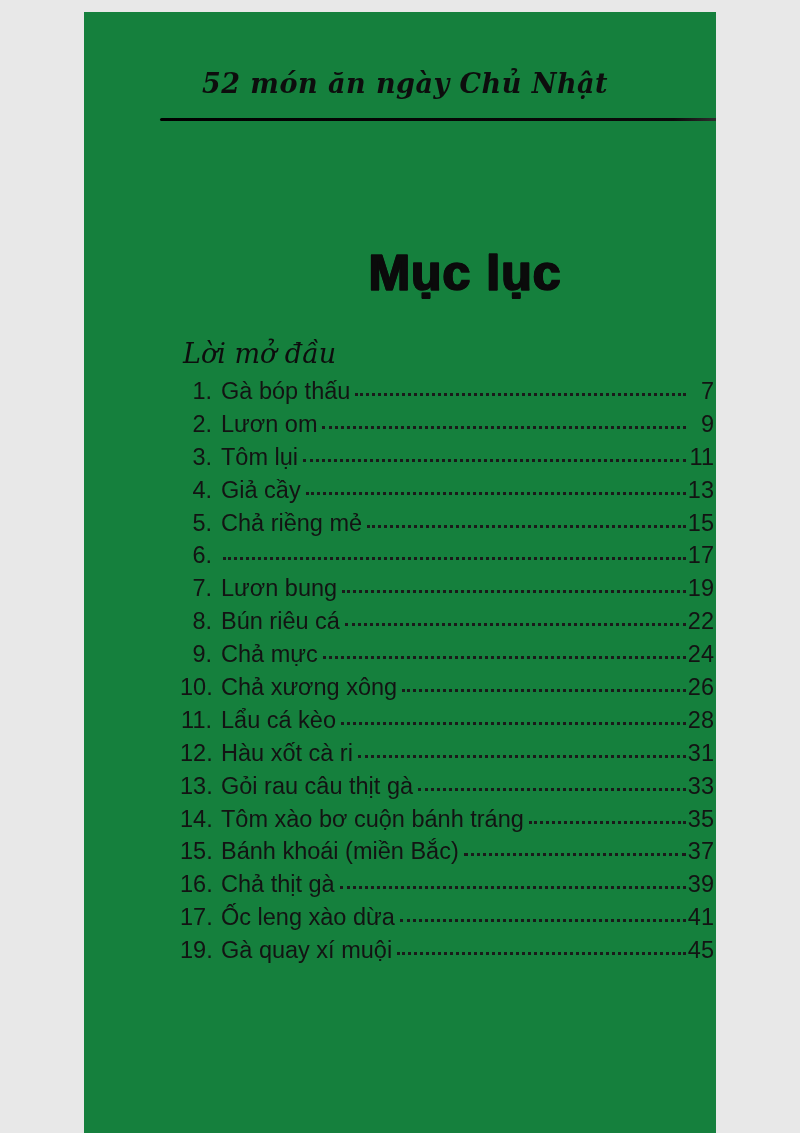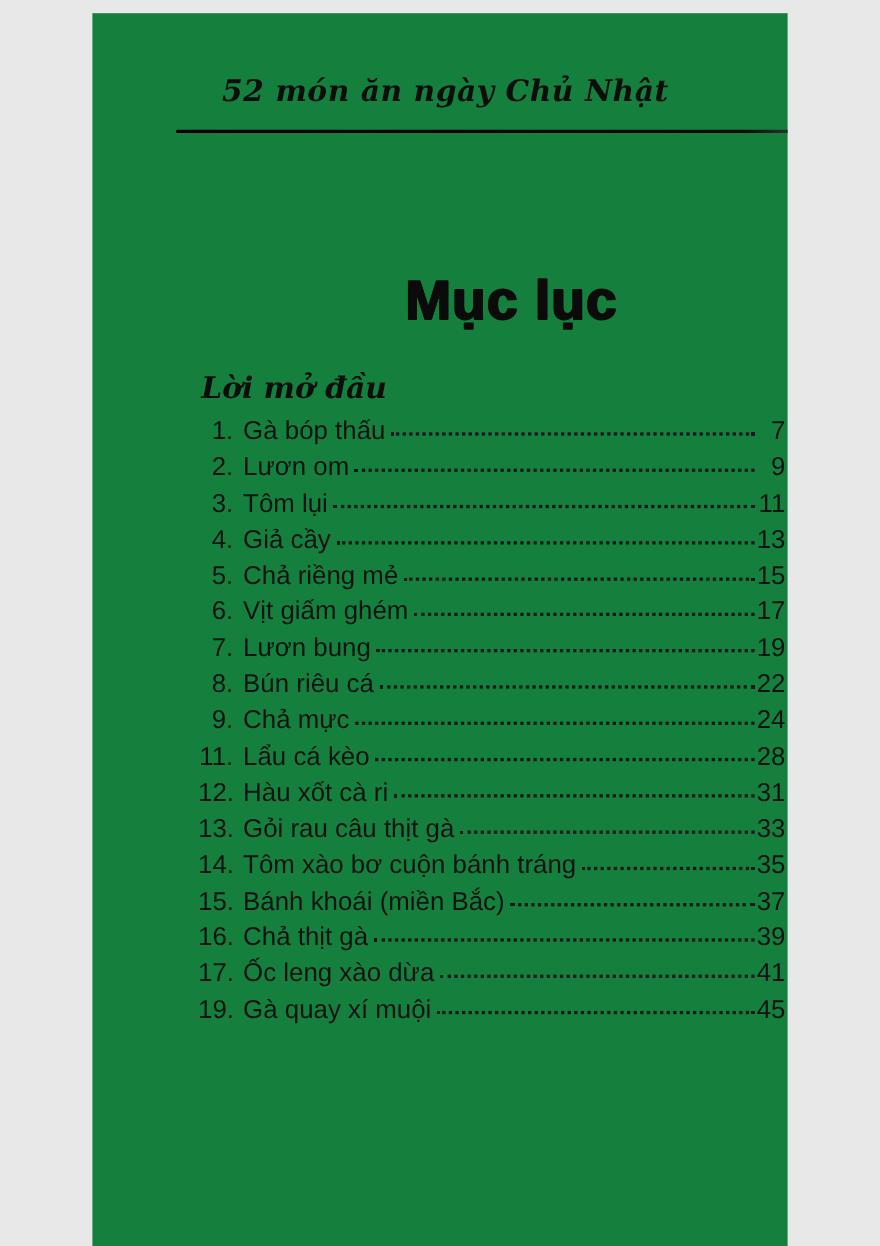--- a/index.html
+++ b/index.html
@@ -48,21 +48,21 @@
     color: #0b0b0b;
     -webkit-text-stroke: 1.6px #0b0b0b;
     text-shadow: 1px 0 0 #0b0b0b, -1px 0 0 #0b0b0b;
   }
   .intro {
     position: absolute;
     top: 326px;
     left: 99px;
     font-family: "DejaVu Serif", serif;
     font-style: italic;
-    font-weight: bold;
+    font-weight: normal;
     font-size: 27px;
     color: #0d0d0d;
   }
   .toc {
     position: absolute;
     top: 366px;
     left: 96px;
     width: 534px;
     margin: 0;
     padding: 0;
@@ -152,21 +152,20 @@
 
   <li class="toc-row">
     <span class="num">5.</span>
     <span class="label">Chả riềng mẻ</span>
     <span class="leader"></span>
     <span class="pg">15</span>
   </li>
 
   <li class="toc-row">
     <span class="num">6.</span>
-    <span class="label">Vịt giấm ghém</span>
     <span class="leader"></span>
     <span class="pg">17</span>
   </li>
 
   <li class="toc-row">
     <span class="num">7.</span>
     <span class="label">Lươn bung</span>
     <span class="leader"></span>
     <span class="pg">19</span>
   </li>
@@ -178,20 +177,26 @@
     <span class="pg">22</span>
   </li>
 
   <li class="toc-row">
     <span class="num">9.</span>
     <span class="label">Chả mực</span>
     <span class="leader"></span>
     <span class="pg">24</span>
   </li>
 
+  <li class="toc-row">
+    <span class="num">10.</span>
+    <span class="label">Chả xương xông</span>
+    <span class="leader"></span>
+    <span class="pg">26</span>
+  </li>
 
   <li class="toc-row">
     <span class="num">11.</span>
     <span class="label">Lẩu cá kèo</span>
     <span class="leader"></span>
     <span class="pg">28</span>
   </li>
 
   <li class="toc-row">
     <span class="num">12.</span>

